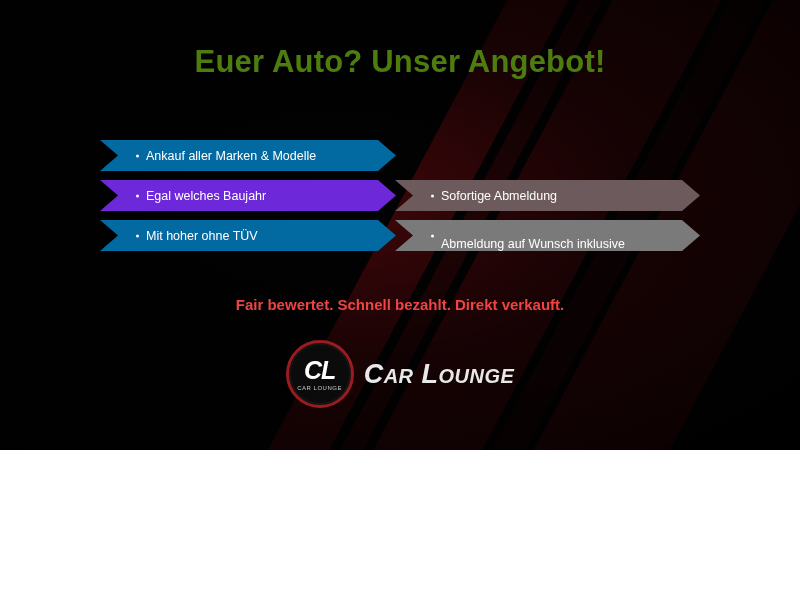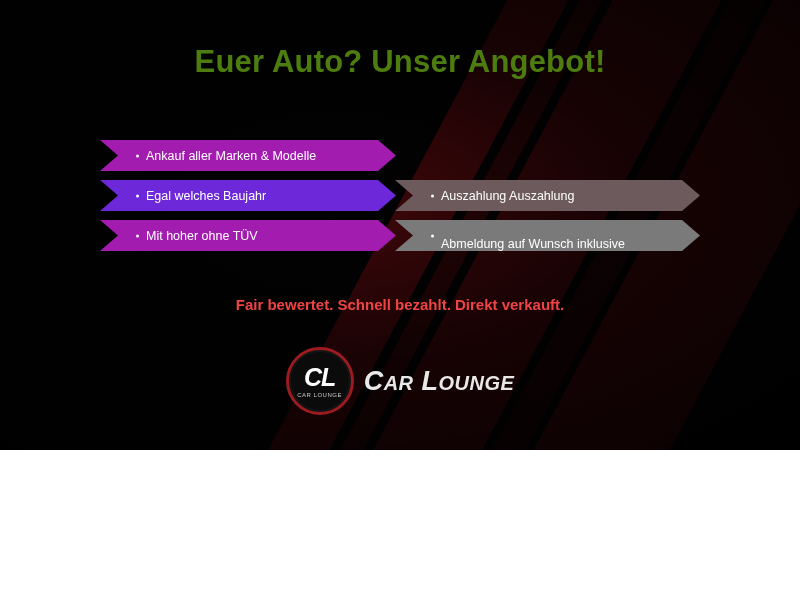--- a/index.html
+++ b/index.html
@@ -90,21 +90,21 @@
     width: 3px;
     height: 3px;
     background: #ffffff;
     border-radius: 50%;
     transform: translateY(-50%);
   }
 
   .arrow.left {
     left: 0;
     width: 296px;
-    background: #a21caf;
+    background: #0369a1;
     clip-path: polygon(0 0, 278px 0, 296px 50%, 278px 100%, 0 100%, 18px 50%);
   }
   .arrow.left.dark {
     background: #6d28d9;
   }
   .arrow.right {
     left: 295px;
     width: 305px;
     background: #7a7a7a;
     clip-path: polygon(0 0, 287px 0, 305px 50%, 287px 100%, 0 100%, 18px 50%);
@@ -124,21 +124,21 @@
     width: 800px;
     text-align: center;
     color: #ef4444;
     font-size: 15px;
     font-weight: bold;
   }
 
   
   .logo {
     position: absolute;
-    top: 347px;
+    top: 340px;
     left: 0;
     width: 800px;
     display: flex;
     align-items: center;
     justify-content: center;
     gap: 10px;
   }
   .logo-badge {
     position: relative;
     width: 62px;
@@ -208,21 +208,21 @@
         </div>
       </div>
 
       <div class="row">
         <div class="arrow left dark">
           <span class="bullet"></span>
           <span class="txt">Egal welches Baujahr</span>
         </div>
         <div class="arrow right r2">
           <span class="bullet"></span>
-          <span class="txt">Auszahlung Auszahlung</span>
+          <span class="txt">Sofortige Abmeldung</span>
         </div>
       </div>
 
       <div class="row">
         <div class="arrow left">
           <span class="bullet"></span>
           <span class="txt">Mit hoher ohne TÜV</span>
         </div>
         <div class="arrow right r3">
           <span class="bullet"></span>

